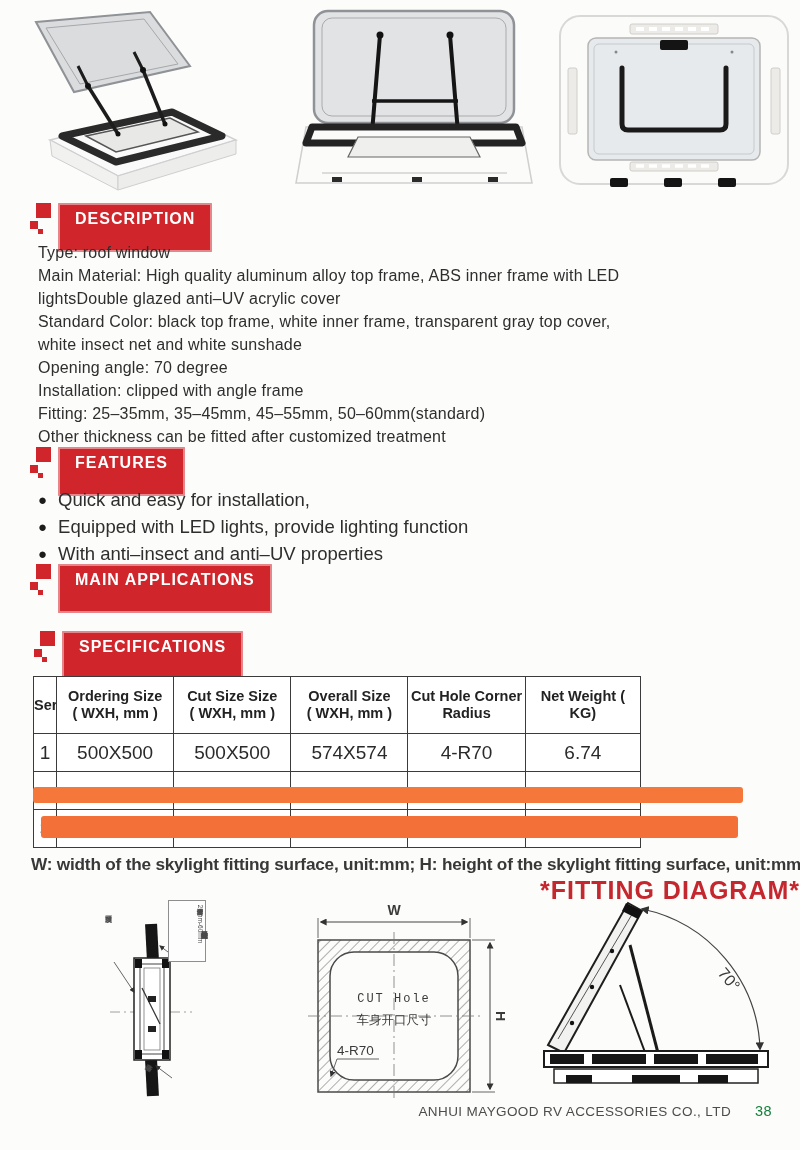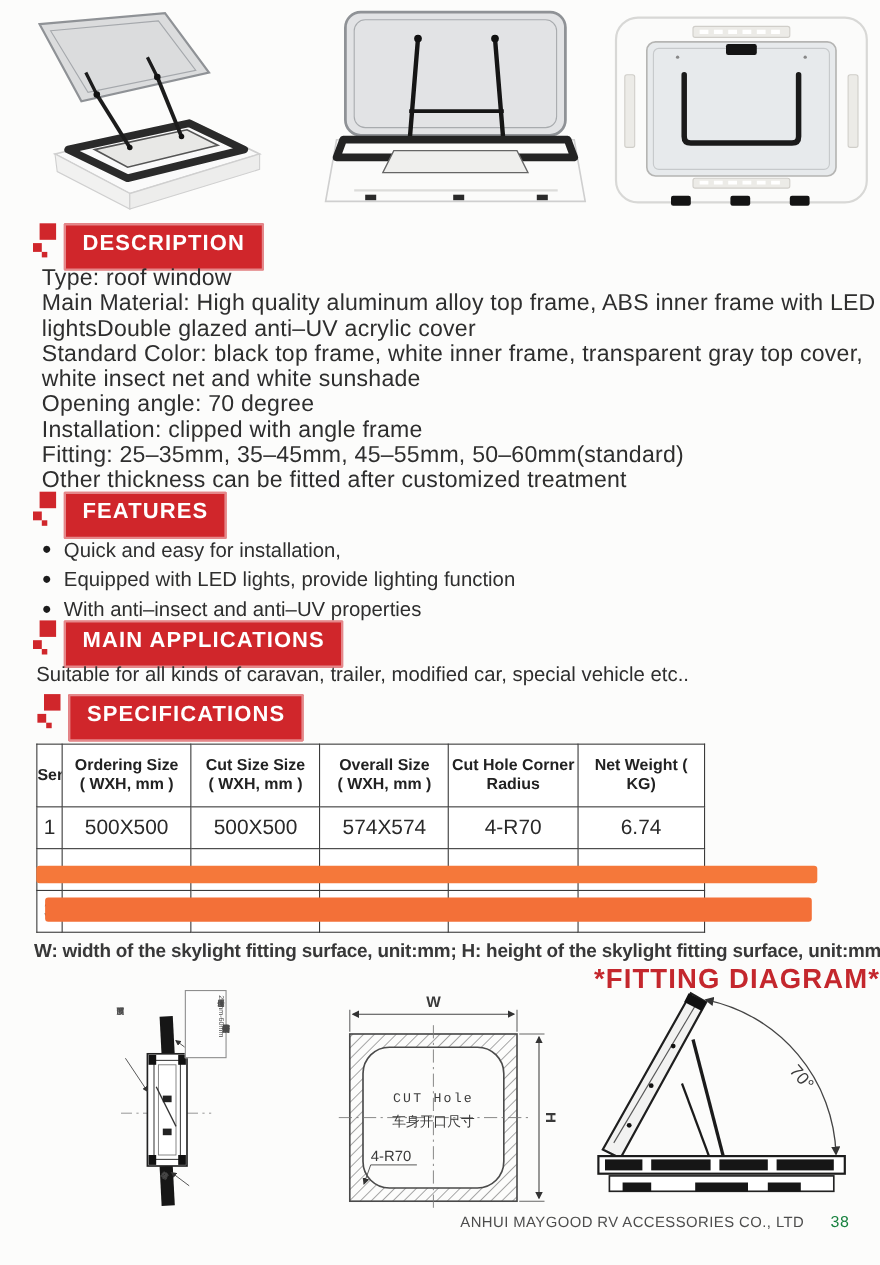--- a/index.html
+++ b/index.html
@@ -14,26 +14,26 @@
     font-family:"Liberation Sans",sans-serif;color:var(--ink);overflow:hidden;
   }
   
   .sec-header{position:absolute;display:flex;align-items:flex-start;gap:5px;}
   .sec-icon{position:relative;width:23px;height:33px;flex:0 0 23px;}
   .sec-icon i{position:absolute;background:var(--red);display:block;}
   .sec-icon .s1{left:6px;top:0;width:15px;height:15px;}
   .sec-icon .s2{left:0;top:18px;width:8px;height:8px;}
   .sec-icon .s3{left:8px;top:26px;width:5px;height:5px;}
   .sec-box{
-    background:var(--red);color:#fff;font-weight:bold;font-size:20px;
-    letter-spacing:1px;padding:7px 17px 13px;white-space:nowrap;
+    background:var(--red);color:#fff;font-weight:bold;font-size:16px;
+    letter-spacing:1px;padding:7px 17px 24px;white-space:nowrap;
     box-shadow:inset 0 0 0 2px rgba(255,255,255,.45);border-radius:1px;
   }
   
-  .desc-lines{position:absolute;left:38px;top:241px;width:740px;font-size:21px;letter-spacing:.2px;}
+  .desc-lines{position:absolute;left:38px;top:241px;width:740px;font-size:16px;letter-spacing:.2px;}
   .desc-lines .ln{height:23px;line-height:23px;white-space:nowrap;}
   .feat-list{position:absolute;left:38px;top:486px;width:700px;font-size:18.5px;}
   .feat-item{display:flex;align-items:center;height:27px;white-space:nowrap;}
   .bullet{font-size:15px;margin-right:11px;line-height:27px;color:#1c1c1c;}
   .apps-text{position:absolute;left:33px;top:602px;width:745px;font-size:18.5px;white-space:nowrap;}
   .note-text{position:absolute;left:31px;top:854px;width:760px;font-size:17.2px;font-weight:bold;
              color:#383838;white-space:nowrap;letter-spacing:-0.2px;}
   
   .spec-table{position:absolute;left:33px;top:676px;width:608px;border-collapse:collapse;table-layout:fixed;background:#fff;}
   .spec-table th,.spec-table td{border:1.6px solid #3b3b3b;text-align:center;vertical-align:middle;padding:0;overflow:hidden;}
@@ -161,21 +161,20 @@
   </div>
 
   <div class="sec-header" style="left:30px;top:564px">
     <span class="sec-icon">
         <i class="s1"></i>
         <i class="s2"></i>
         <i class="s3"></i>
       </span>
     <span class="sec-box">MAIN APPLICATIONS</span>
   </div>
-  <div class="apps-text">Suitable for all kinds of caravan, trailer, modified car, special vehicle etc..</div>
 
   <div class="sec-header" style="left:34px;top:631px">
     <span class="sec-icon">
         <i class="s1"></i>
         <i class="s2"></i>
         <i class="s3"></i>
       </span>
     <span class="sec-box">SPECIFICATIONS</span>
   </div>
 

